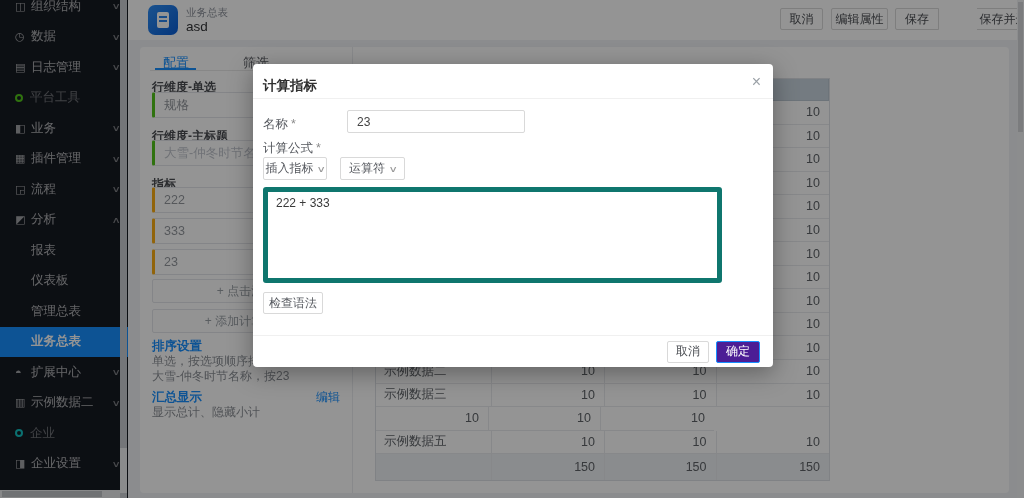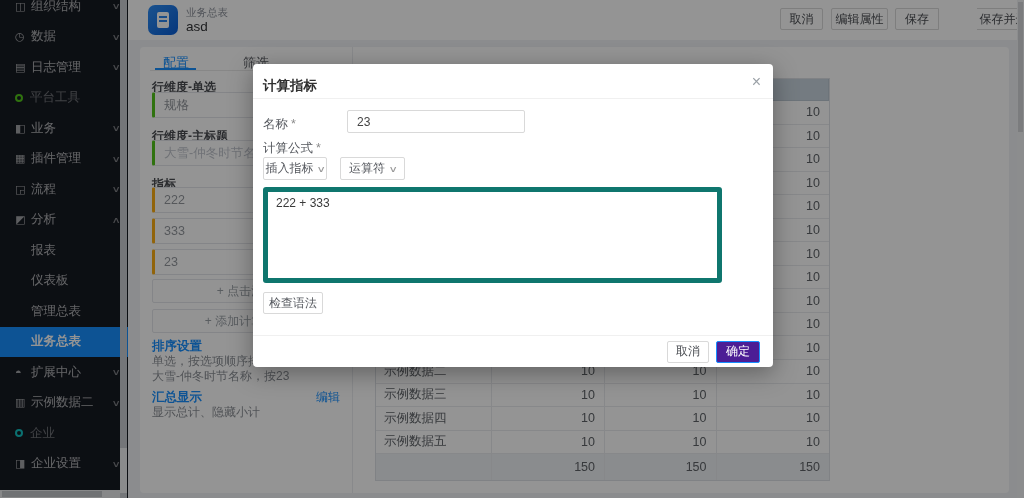--- a/index.html
+++ b/index.html
@@ -320,21 +320,20 @@
         <div class="tcell cnum c2">10</div>
         <div class="tcell cnum c3">10</div>
       </div>
       <div class="trow tdata">
         <div class="tcell c0">示例数据三</div>
         <div class="tcell cnum c1">10</div>
         <div class="tcell cnum c2">10</div>
         <div class="tcell cnum c3">10</div>
       </div>
       <div class="trow tdata">
-        <div class="tcell c0">示例数据四</div>
         <div class="tcell cnum c1">10</div>
         <div class="tcell cnum c2">10</div>
         <div class="tcell cnum c3">10</div>
       </div>
       <div class="trow tdata">
         <div class="tcell c0">示例数据五</div>
         <div class="tcell cnum c1">10</div>
         <div class="tcell cnum c2">10</div>
         <div class="tcell cnum c3">10</div>
       </div>

